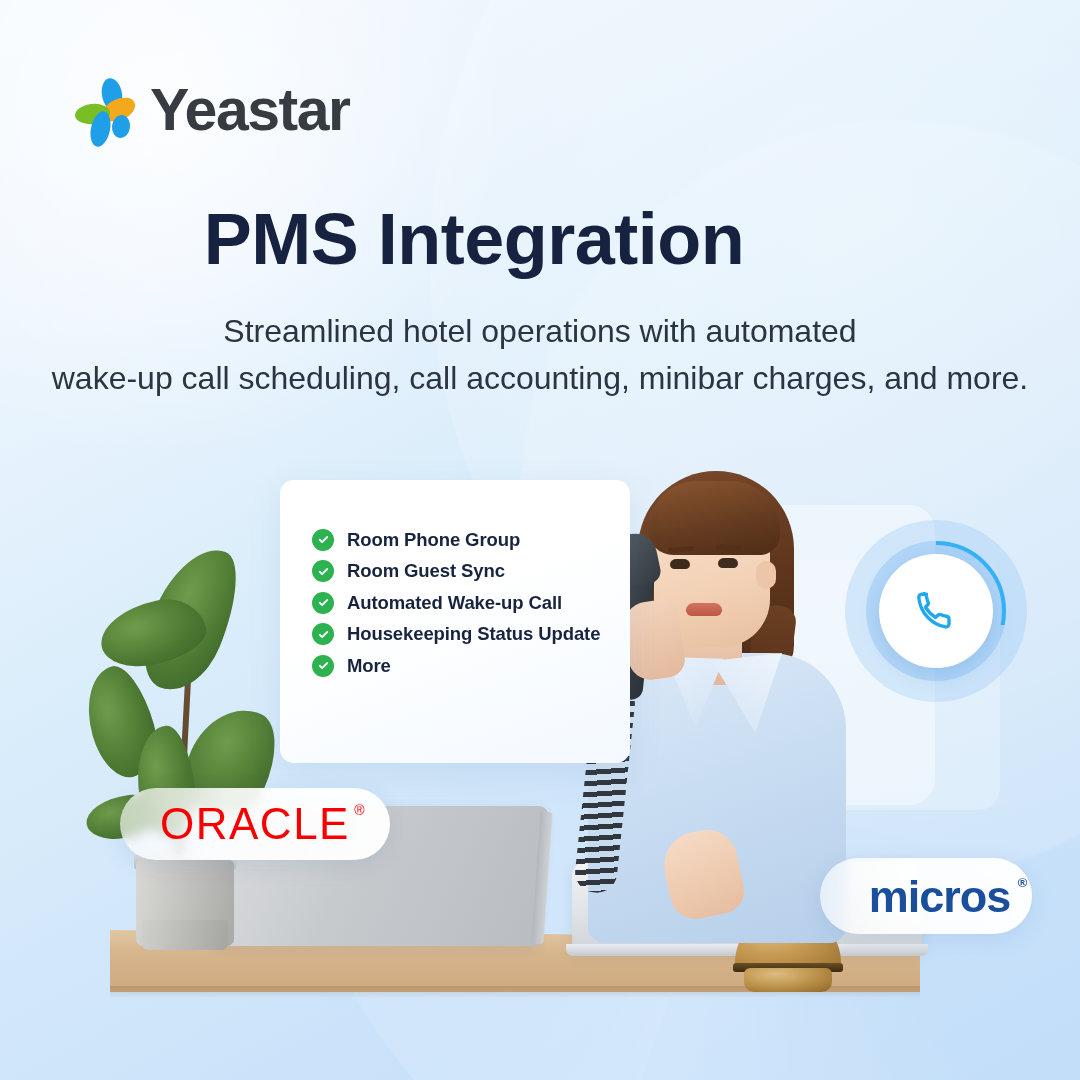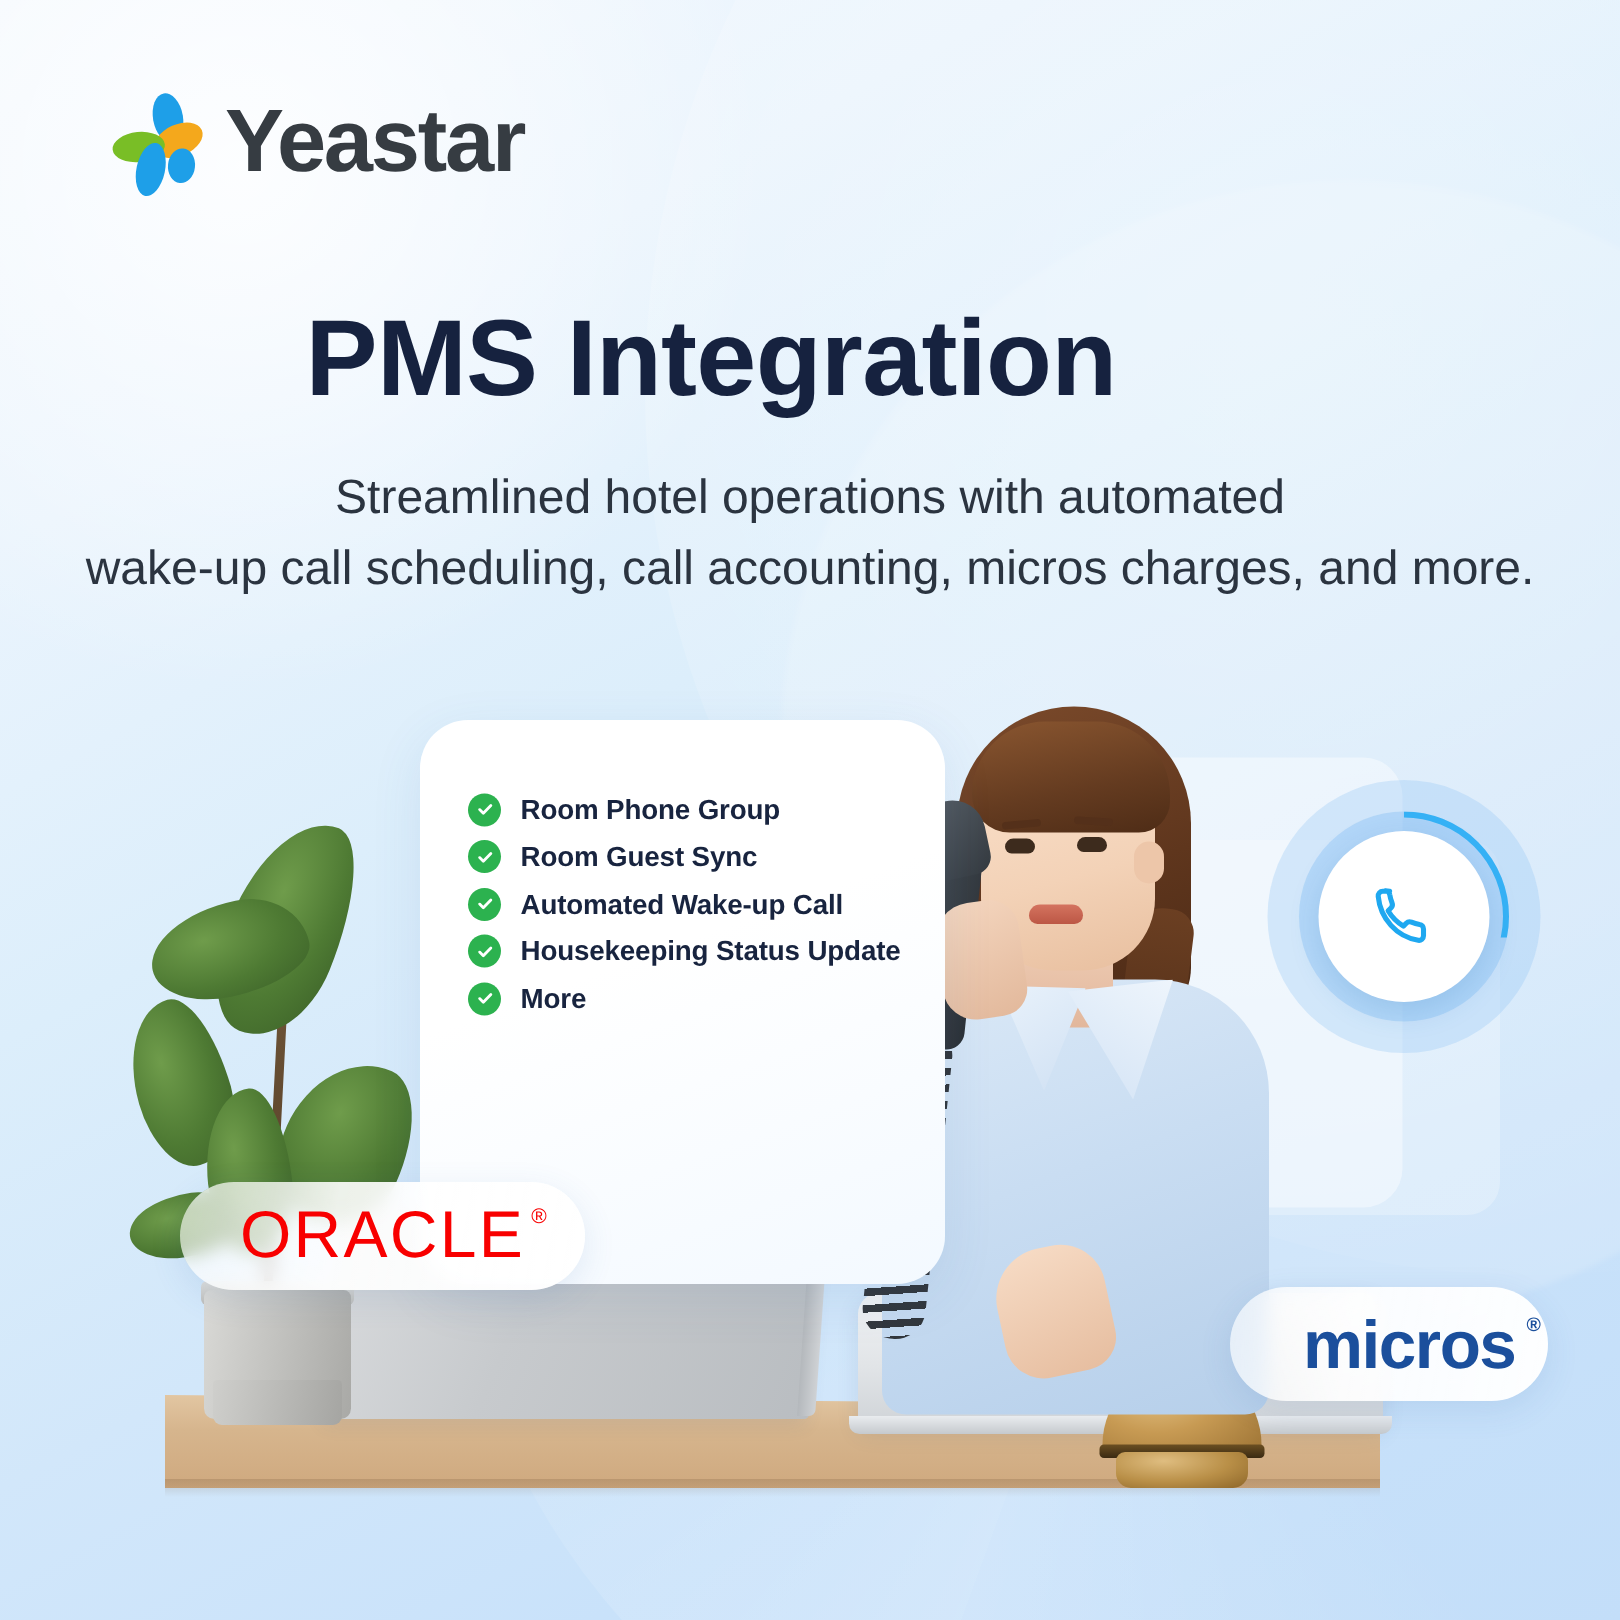--- a/index.html
+++ b/index.html
@@ -67,21 +67,21 @@
     left: -220px; top: -240px;
     width: 760px; height: 700px;
     border-radius: 50%;
     background: radial-gradient(circle, rgba(255,255,255,0.85) 0%, rgba(255,255,255,0.0) 68%);
   }
 
   
   .logo {
     position: absolute;
     left: 78px;
-    top: 62px;
+    top: 78px;
     display: flex;
     align-items: center;
     gap: 14px;
     text-align: center;
   }
   .logo-mark { position: relative; width: 58px; height: 62px; }
   .petal { position: absolute; border-radius: 50%; }
   .petal.top    { width: 20px; height: 33px; left: 24px; top: 0px;  background: #1E9FE8; transform: rotate(-10deg); }
   .petal.right  { width: 34px; height: 21px; left: 24px; top: 21px; background: #F4A81C; transform: rotate(-24deg); }
   .petal.left   { width: 35px; height: 20px; left: -3px; top: 26px; background: #79BE26; transform: rotate(-6deg); }
@@ -162,23 +162,23 @@
     background: #ffffff;
     box-shadow: 0 6px 20px rgba(40,110,180,0.18);
     display: flex; align-items: center; justify-content: center;
   }
   .phone-badge svg { width: 48px; height: 48px; display: block; }
 
   
   .feature-card {
     position: absolute;
     left: 280px; top: 480px;
-    width: 350px; height: 376px;
+    width: 350px; height: 283px;
     background: linear-gradient(160deg, #ffffff 0%, #ffffff 42%, #f3f9ff 100%);
-    border-radius: 32px;
+    border-radius: 14px;
     box-shadow: 0 10px 34px rgba(57,110,170,0.10);
     padding: 44px 0 0 32px;
   }
   .feature-list { list-style: none; }
   .feature-item {
     display: flex;
     align-items: center;
     gap: 13px;
     height: 31.5px;
     margin-bottom: 0px;
@@ -473,21 +473,21 @@
       <span class="petal left"></span>
       <span class="petal bleft"></span>
       <span class="petal bright"></span>
     </div>
     <div class="logo-word">Yeastar</div>
   </div>
 
   <h1 class="headline">PMS Integration</h1>
   <p class="subhead">
     <span>Streamlined hotel operations with automated</span>
-    <span>wake-up call scheduling, call accounting, micros charges, and more.</span>
+    <span>wake-up call scheduling, call accounting, minibar charges, and more.</span>
   </p>
 
   <div class="scene">
 
     <div class="panel-right"></div>
     <div class="panel-right2"></div>
 
     <div class="ring-outer"></div>
     <div class="ring-mid"></div>
     <div class="ring-arc"></div>

